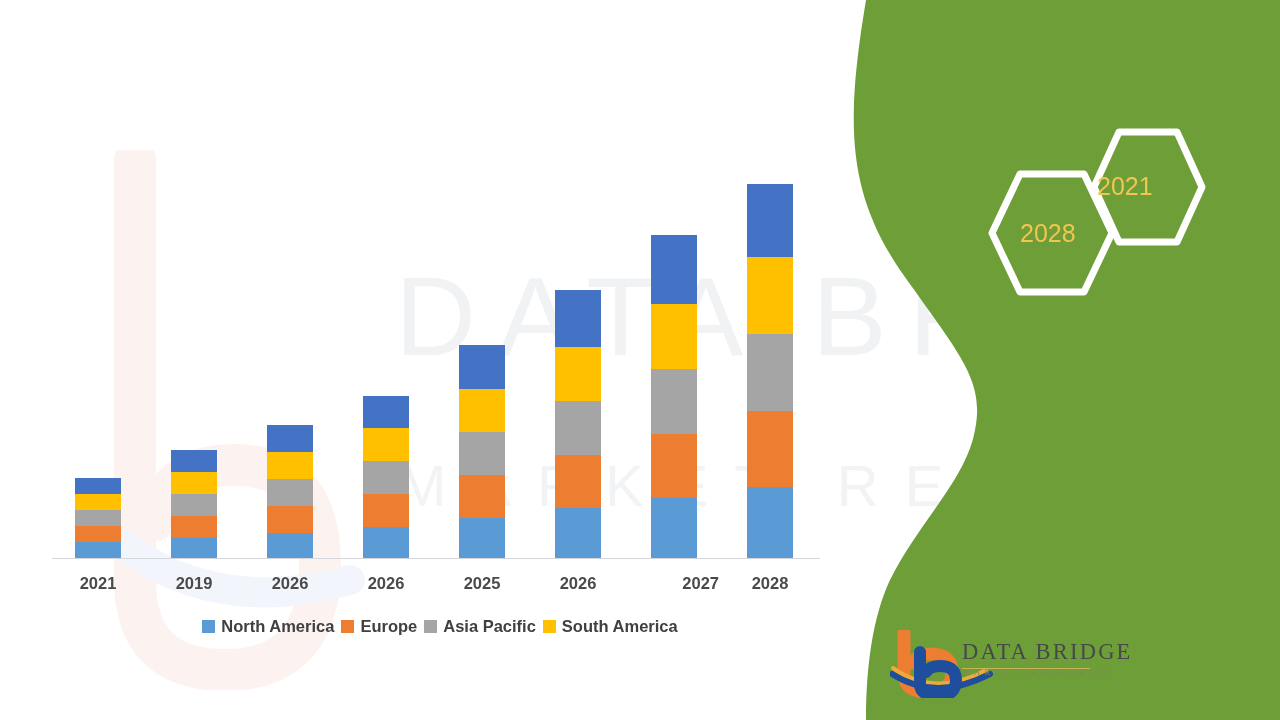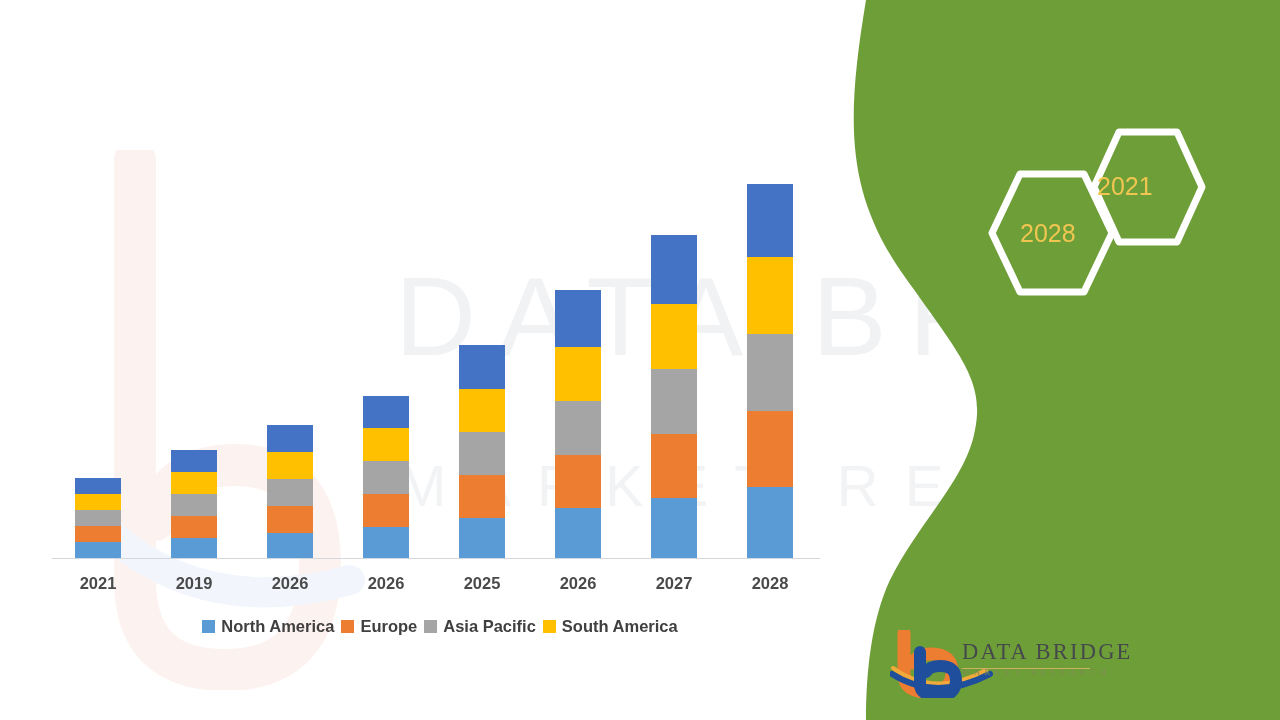--- a/index.html
+++ b/index.html
@@ -156,21 +156,21 @@
           <div class="seg" style="height: 50px; background: rgb(91, 155, 213);"></div>
         </div>
         <div class="xlabel" style="left: 533px;">2026</div>
         <div class="bar" style="left: 651px; width: 46px; top: 235px; height: 323px; bottom: auto; position: absolute;">
           <div class="seg" style="height: 69px; background: rgb(68, 114, 196);"></div>
           <div class="seg" style="height: 65px; background: rgb(255, 192, 0);"></div>
           <div class="seg" style="height: 65px; background: rgb(165, 165, 165);"></div>
           <div class="seg" style="height: 64px; background: rgb(237, 125, 49);"></div>
           <div class="seg" style="height: 60px; background: rgb(91, 155, 213);"></div>
         </div>
-        <div class="xlabel" style="left: 629px;">2027</div>
+        <div class="xlabel" style="left: 629px; text-align: right;">2027</div>
         <div class="bar" style="left: 747px; width: 46px; top: 184px; height: 374px; bottom: auto; position: absolute;">
           <div class="seg" style="height: 73px; background: rgb(68, 114, 196);"></div>
           <div class="seg" style="height: 77px; background: rgb(255, 192, 0);"></div>
           <div class="seg" style="height: 77px; background: rgb(165, 165, 165);"></div>
           <div class="seg" style="height: 76px; background: rgb(237, 125, 49);"></div>
           <div class="seg" style="height: 71px; background: rgb(91, 155, 213);"></div>
         </div>
         <div class="xlabel" style="left: 725px;">2028</div>
       </div>
 

